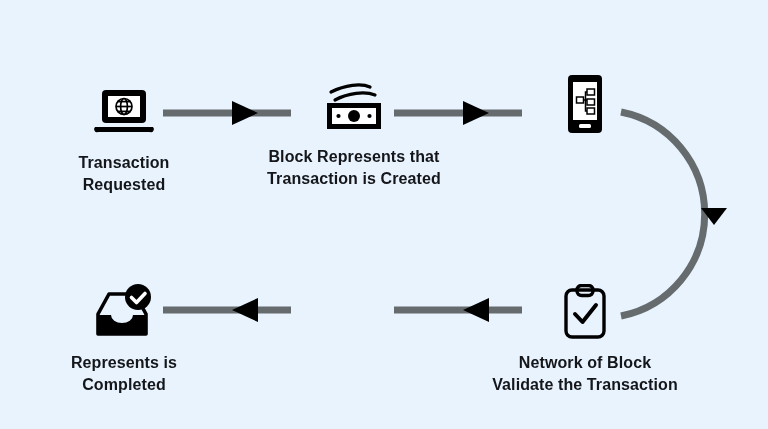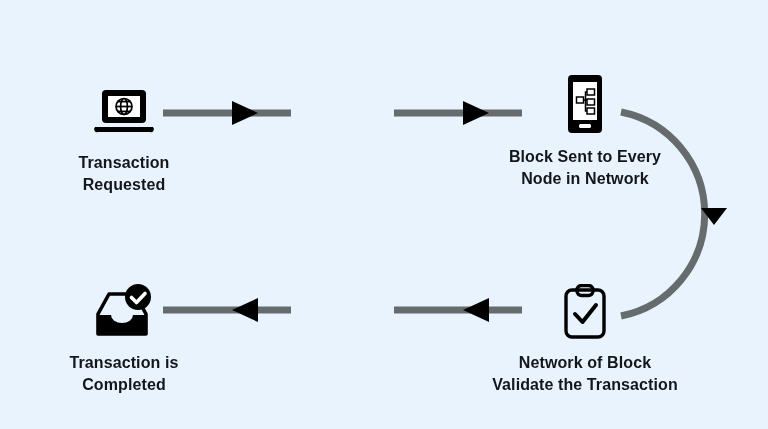--- a/index.html
+++ b/index.html
@@ -99,40 +99,55 @@
           <line x1="24.4" y1="13.6" x2="37.6" y2="13.6"></line>
           <line x1="24.4" y1="23.4" x2="37.6" y2="23.4"></line>
         </g>
         <path d="M2 39 H60 a3 3 0 0 1 -3 5 H5 a3 3 0 0 1 -3 -5 Z" fill="#000"></path>
       </svg>
     </div>
     <div class="node-label">Transaction
 Requested</div>
   </div>
 
+  <div class="node" id="node-block-created">
+    <div class="node-icon">
+      <svg width="74" height="56" viewBox="0 0 74 56">
+        <g fill="none" stroke="#000" stroke-width="3.2" stroke-linecap="round">
+          <path d="M14 14 C28 7, 44 5, 53 9"></path>
+          <path d="M18 22 C31 15, 48 13, 58 17"></path>
+        </g>
+        <rect x="10" y="25" width="54" height="26" fill="#000"></rect>
+        <rect x="15" y="30" width="44" height="16" fill="#fff"></rect>
+        <circle cx="37" cy="38" r="6" fill="#000"></circle>
+        <circle cx="21.5" cy="38" r="2.1" fill="#000"></circle>
+        <circle cx="52.5" cy="38" r="2.1" fill="#000"></circle>
+      </svg>
+    </div>
+    <div class="node-label">Block Represents that
+Transaction is Created</div>
+  </div>
 
   <div class="node" id="node-block-sent">
     <div class="node-icon">
       <svg width="42" height="60" viewBox="0 0 42 60">
         <rect x="4" y="1" width="34" height="58" rx="4" fill="#000"></rect>
         <rect x="9" y="8" width="24" height="38" fill="#fff"></rect>
         <rect x="15" y="50" width="12" height="4" rx="1.5" fill="#fff"></rect>
         <g fill="none" stroke="#000" stroke-width="1.5">
           <rect x="12.5" y="23" width="7" height="6"></rect>
           <rect x="23" y="15" width="7.5" height="6"></rect>
           <rect x="23" y="25" width="7.5" height="6"></rect>
           <rect x="23" y="34" width="7.5" height="6"></rect>
           <path d="M19.5 26 H21.5 V18 H23"></path>
           <path d="M21.5 26 H23"></path>
           <path d="M21.5 26 V37 H23"></path>
         </g>
       </svg>
     </div>
-    <div class="node-label">Block Sent to Every
-Node in Network</div>
   </div>
 
   <div class="node" id="node-network-validate">
     <div class="node-icon">
       <svg width="46" height="56" viewBox="0 0 46 56">
         <rect x="4" y="6" width="38" height="47" rx="6" fill="none" stroke="#000" stroke-width="3.4"></rect>
         <rect x="15" y="1.5" width="16" height="10" rx="4.5" fill="none" stroke="#000" stroke-width="3.4"></rect>
         <path d="M13 30 L20.5 38 L34 21" fill="none" stroke="#000" stroke-width="4" stroke-linecap="round" stroke-linejoin="round"></path>
       </svg>
     </div>
@@ -143,17 +158,17 @@
 
   <div class="node" id="node-transaction-complete">
     <div class="node-icon">
       <svg width="62" height="56" viewBox="0 0 62 56">
         <path d="M5 30 L16 10 H42 L53 30 V50 H5 Z" fill="none" stroke="#000" stroke-width="3.6" stroke-linejoin="round"></path>
         <path d="M5 31 H18 a11 8 0 0 0 22 0 H53 V50 H5 Z" fill="#000"></path>
         <circle cx="45" cy="13" r="13" fill="#000"></circle>
         <path d="M38.5 13.5 L43.5 18.5 L52 9.5" fill="none" stroke="#fff" stroke-width="3.6" stroke-linecap="round" stroke-linejoin="round"></path>
       </svg>
     </div>
-    <div class="node-label">Transaction is
+    <div class="node-label">Represents is
 Completed</div>
   </div>
 
 </div>
 
 </body></html>

